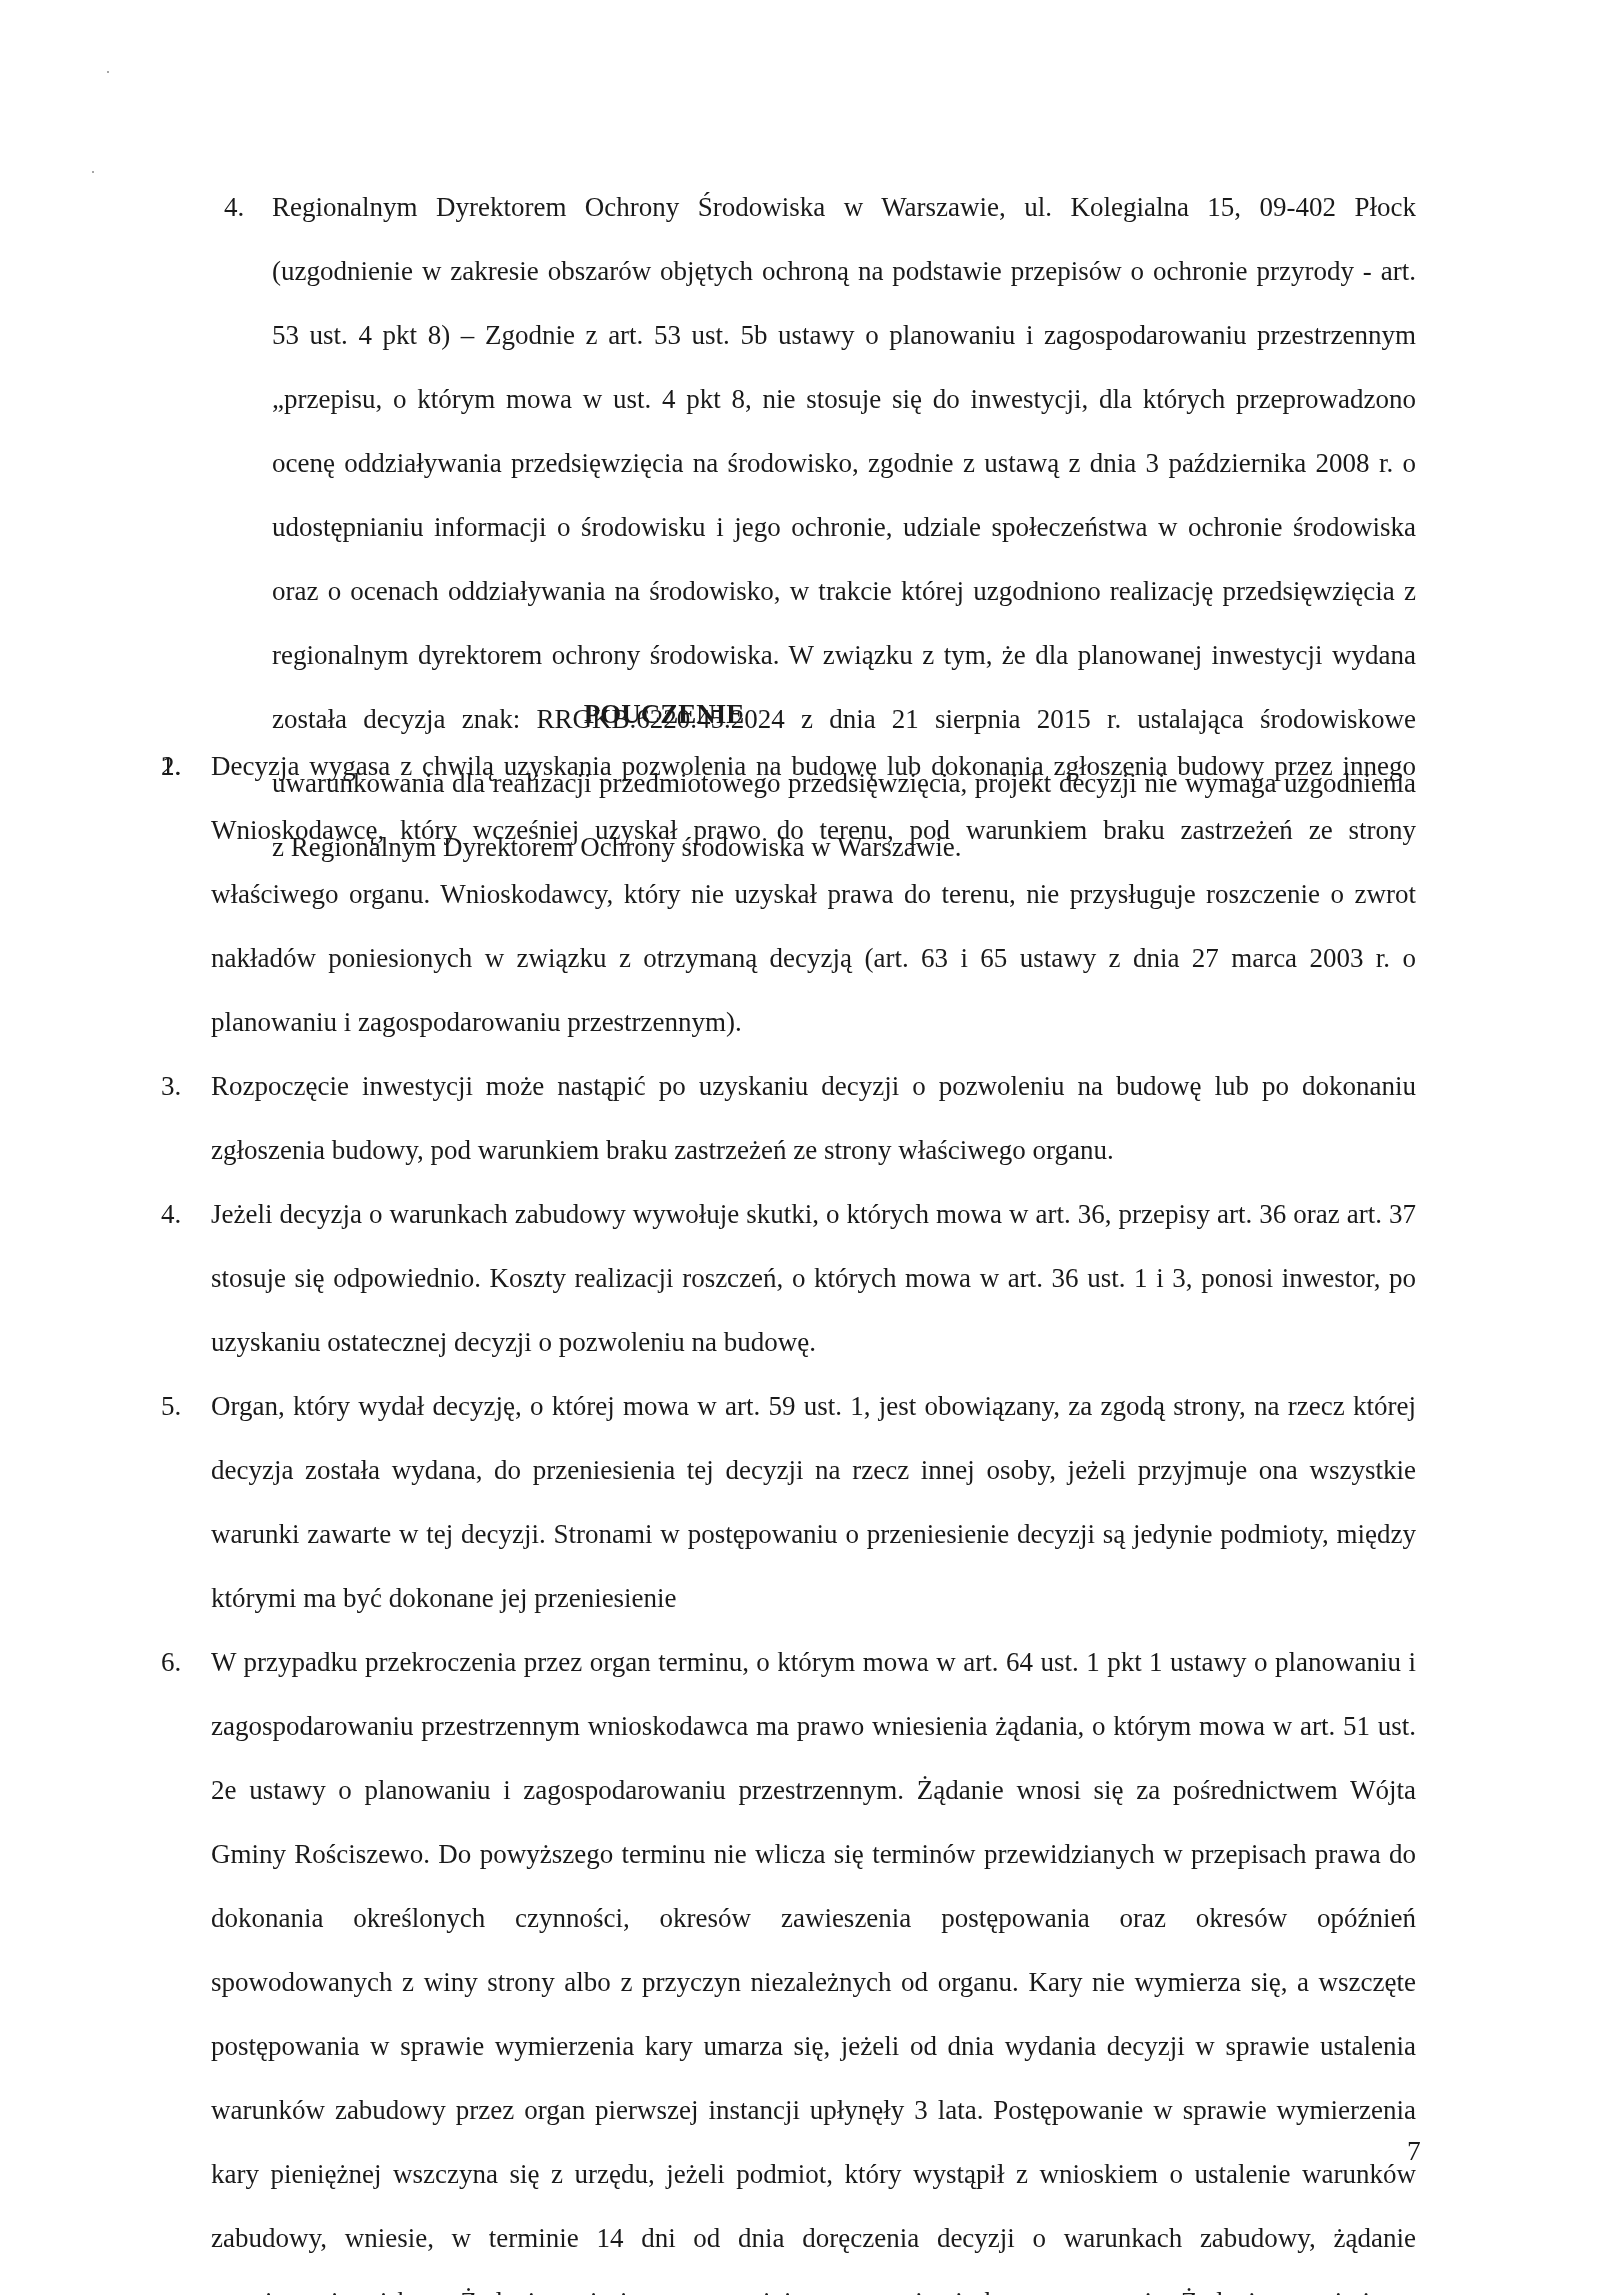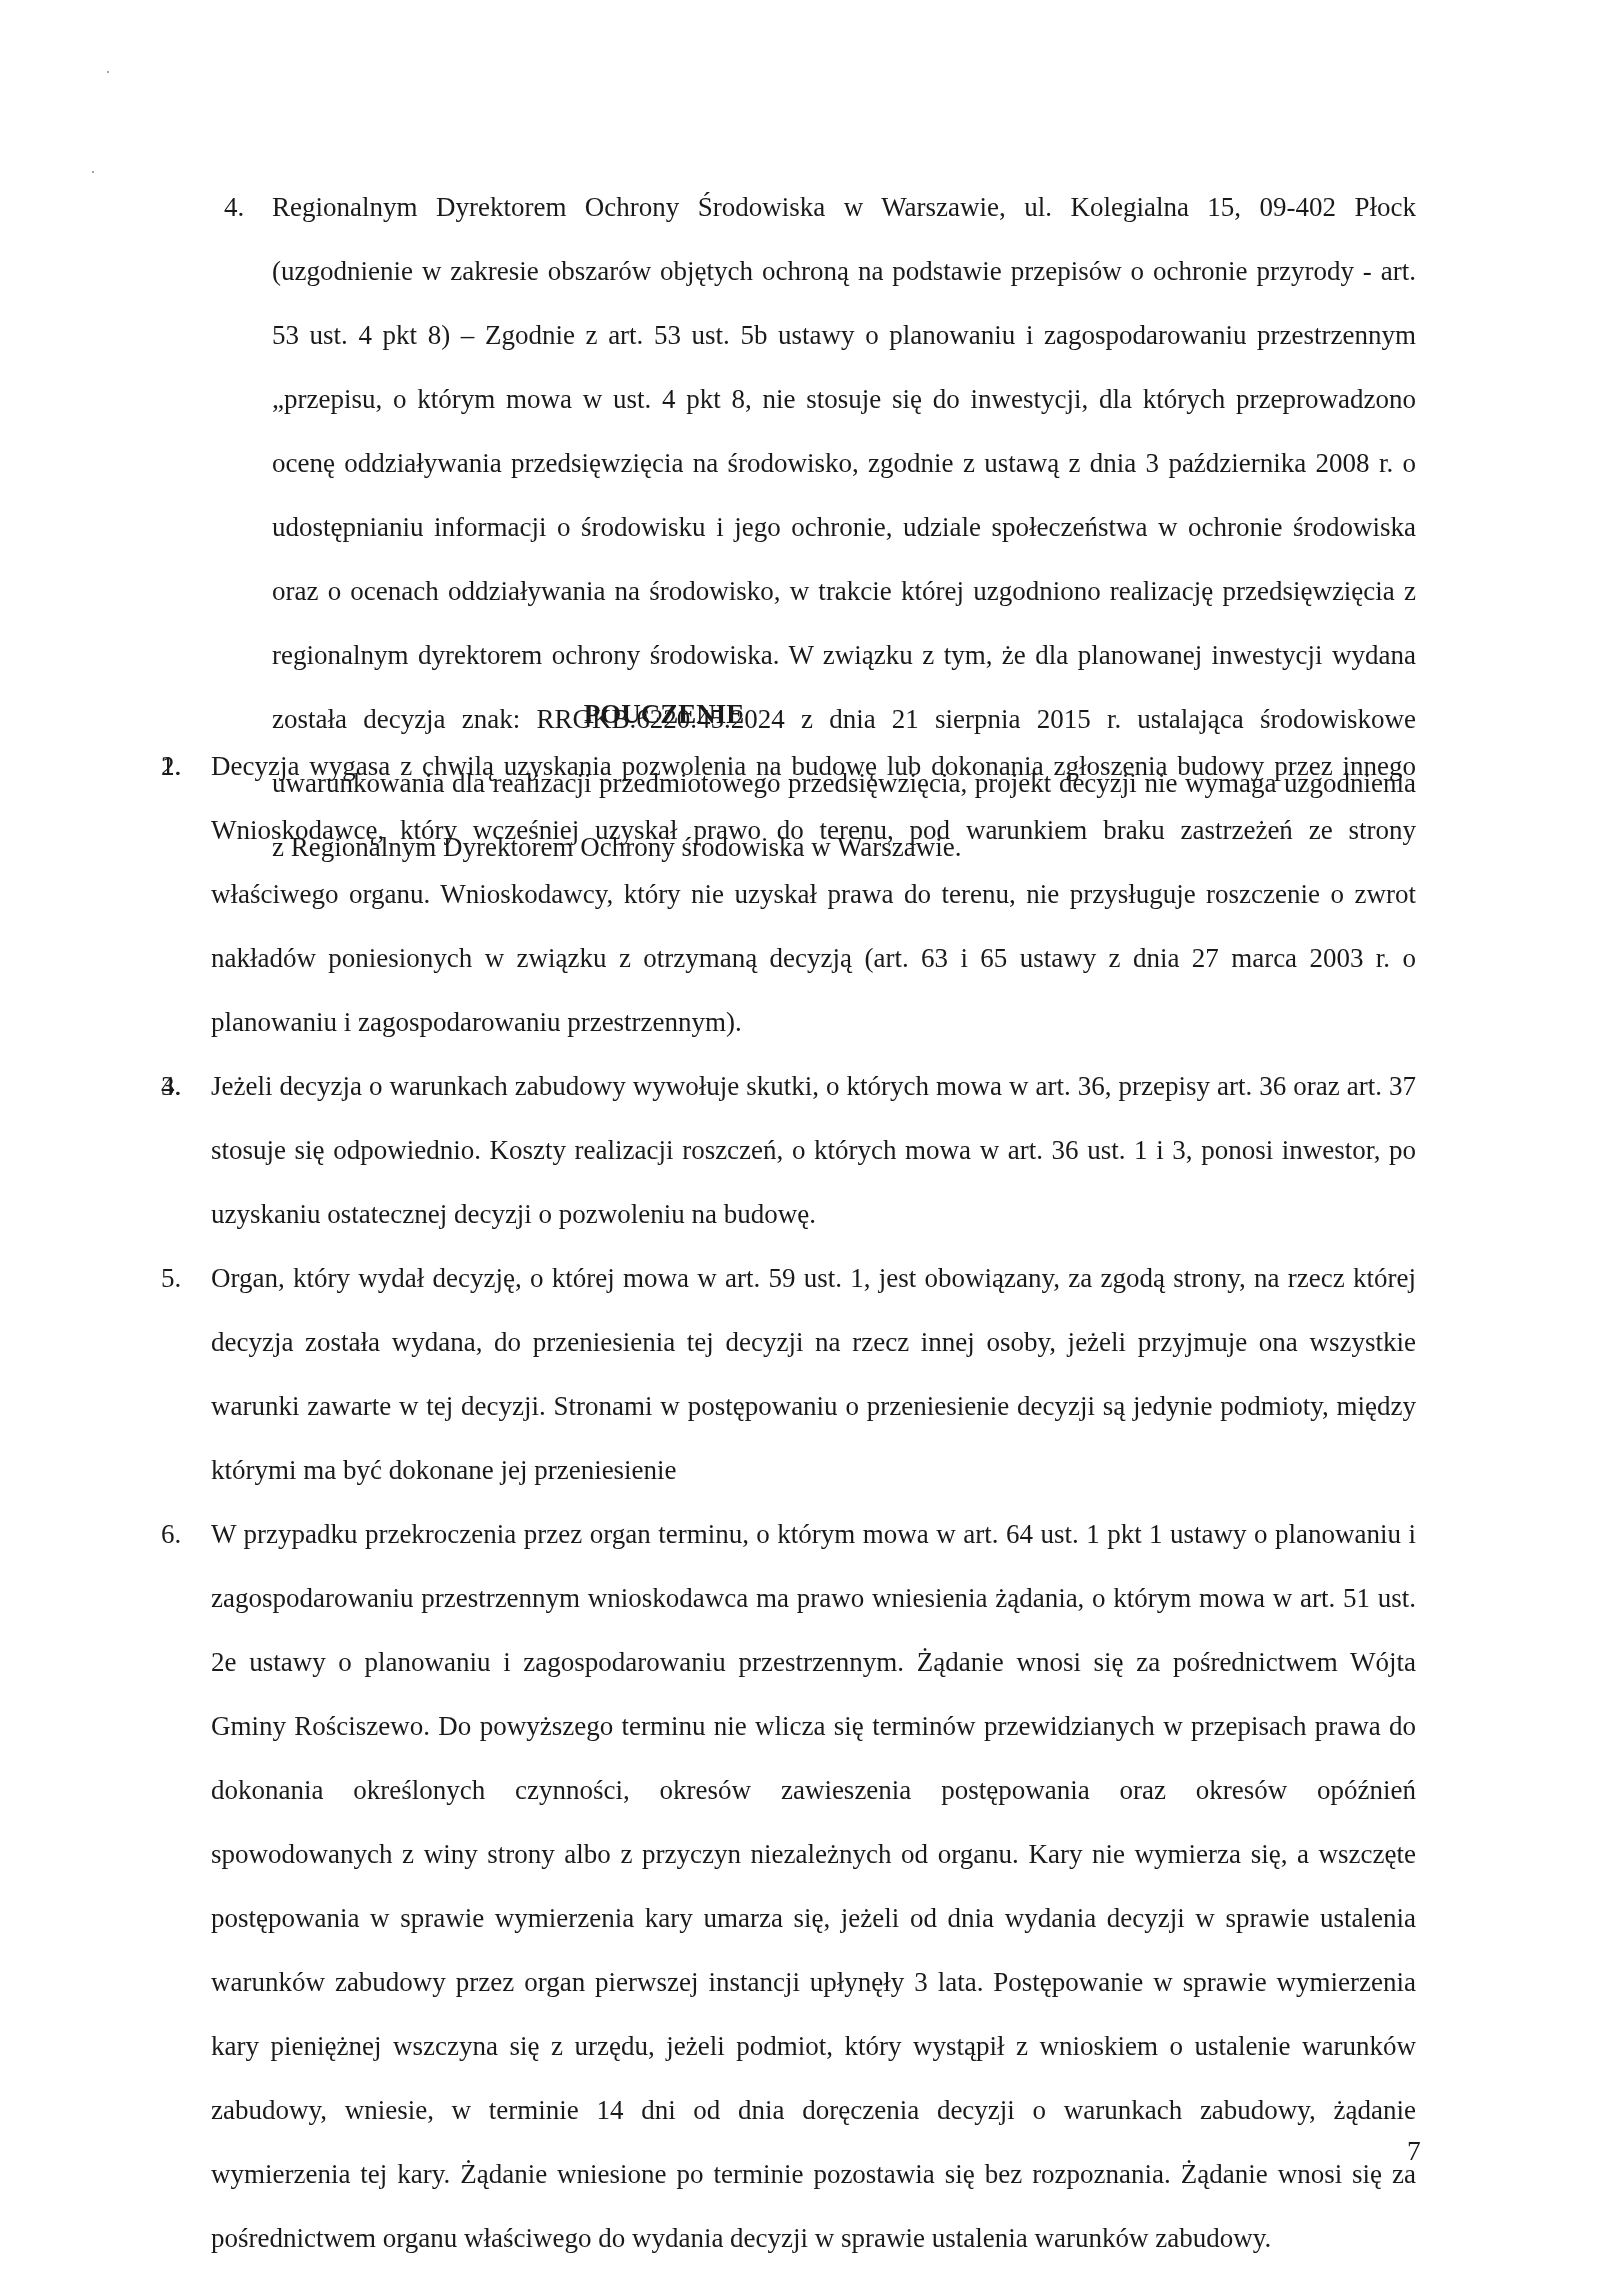--- a/index.html
+++ b/index.html
@@ -47,20 +47,21 @@
   <ol class="list" id="pouczenie-list">
     <li>
       <span class="num">1.</span>
     </li>
     <li>
       <span class="num">2.</span>
       <span>Decyzja wygasa z chwilą uzyskania pozwolenia na budowę lub dokonania zgłoszenia budowy przez innego Wnioskodawcę, który wcześniej uzyskał prawo do terenu, pod warunkiem braku zastrzeżeń ze strony właściwego organu. Wnioskodawcy, który nie uzyskał prawa do terenu, nie przysługuje roszczenie o zwrot nakładów poniesionych w związku z otrzymaną decyzją (art. 63 i 65 ustawy z dnia 27 marca 2003 r. o planowaniu i zagospodarowaniu przestrzennym).</span>
     </li>
     <li>
       <span class="num">3.</span>
+      <span>Rozpoczęcie inwestycji może nastąpić po uzyskaniu decyzji o pozwoleniu na budowę lub po dokonaniu zgłoszenia budowy, pod warunkiem braku zastrzeżeń ze strony właściwego organu.</span>
     </li>
     <li>
       <span class="num">4.</span>
       <span>Jeżeli decyzja o warunkach zabudowy wywołuje skutki, o których mowa w art. 36, przepisy art. 36 oraz art. 37 stosuje się odpowiednio. Koszty realizacji roszczeń, o których mowa w art. 36 ust. 1 i 3, ponosi inwestor, po uzyskaniu ostatecznej decyzji o pozwoleniu na budowę.</span>
     </li>
     <li>
       <span class="num">5.</span>
       <span>Organ, który wydał decyzję, o której mowa w art. 59 ust. 1, jest obowiązany, za zgodą strony, na rzecz której decyzja została wydana, do przeniesienia tej decyzji na rzecz innej osoby, jeżeli przyjmuje ona wszystkie warunki zawarte w tej decyzji. Stronami w postępowaniu o przeniesienie decyzji są jedynie podmioty, między którymi ma być dokonane jej przeniesienie</span>
     </li>
     <li>

